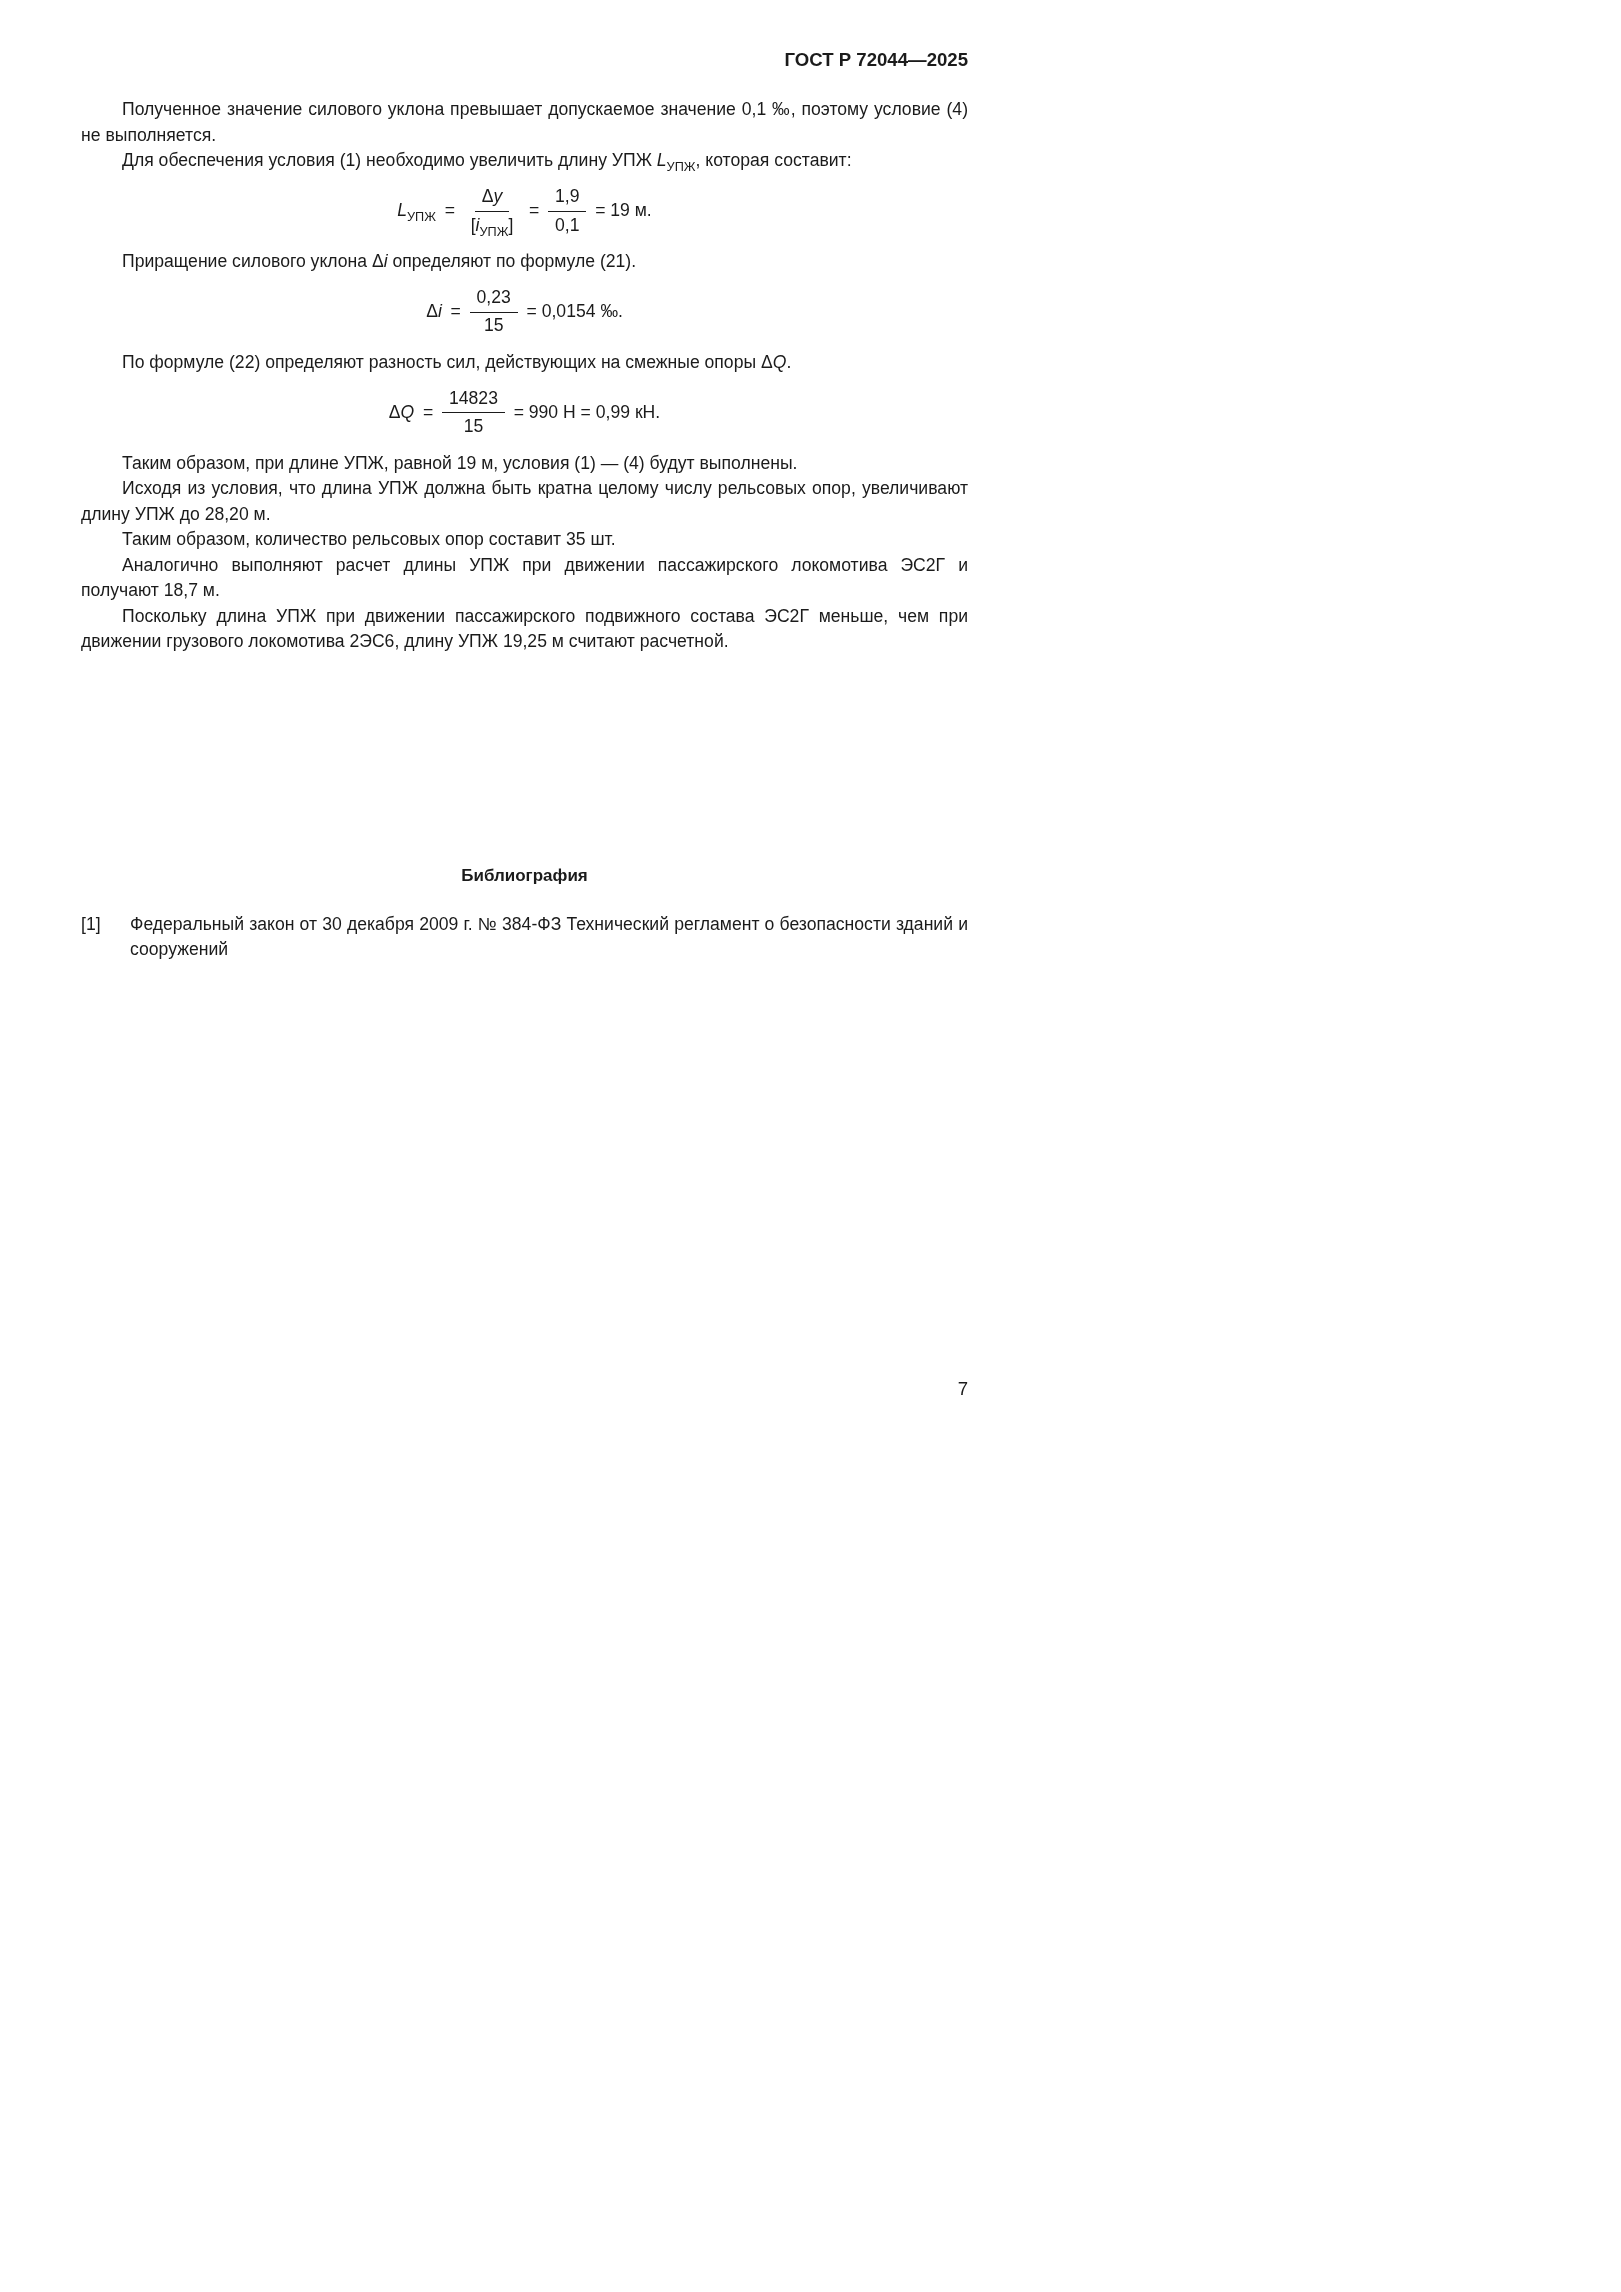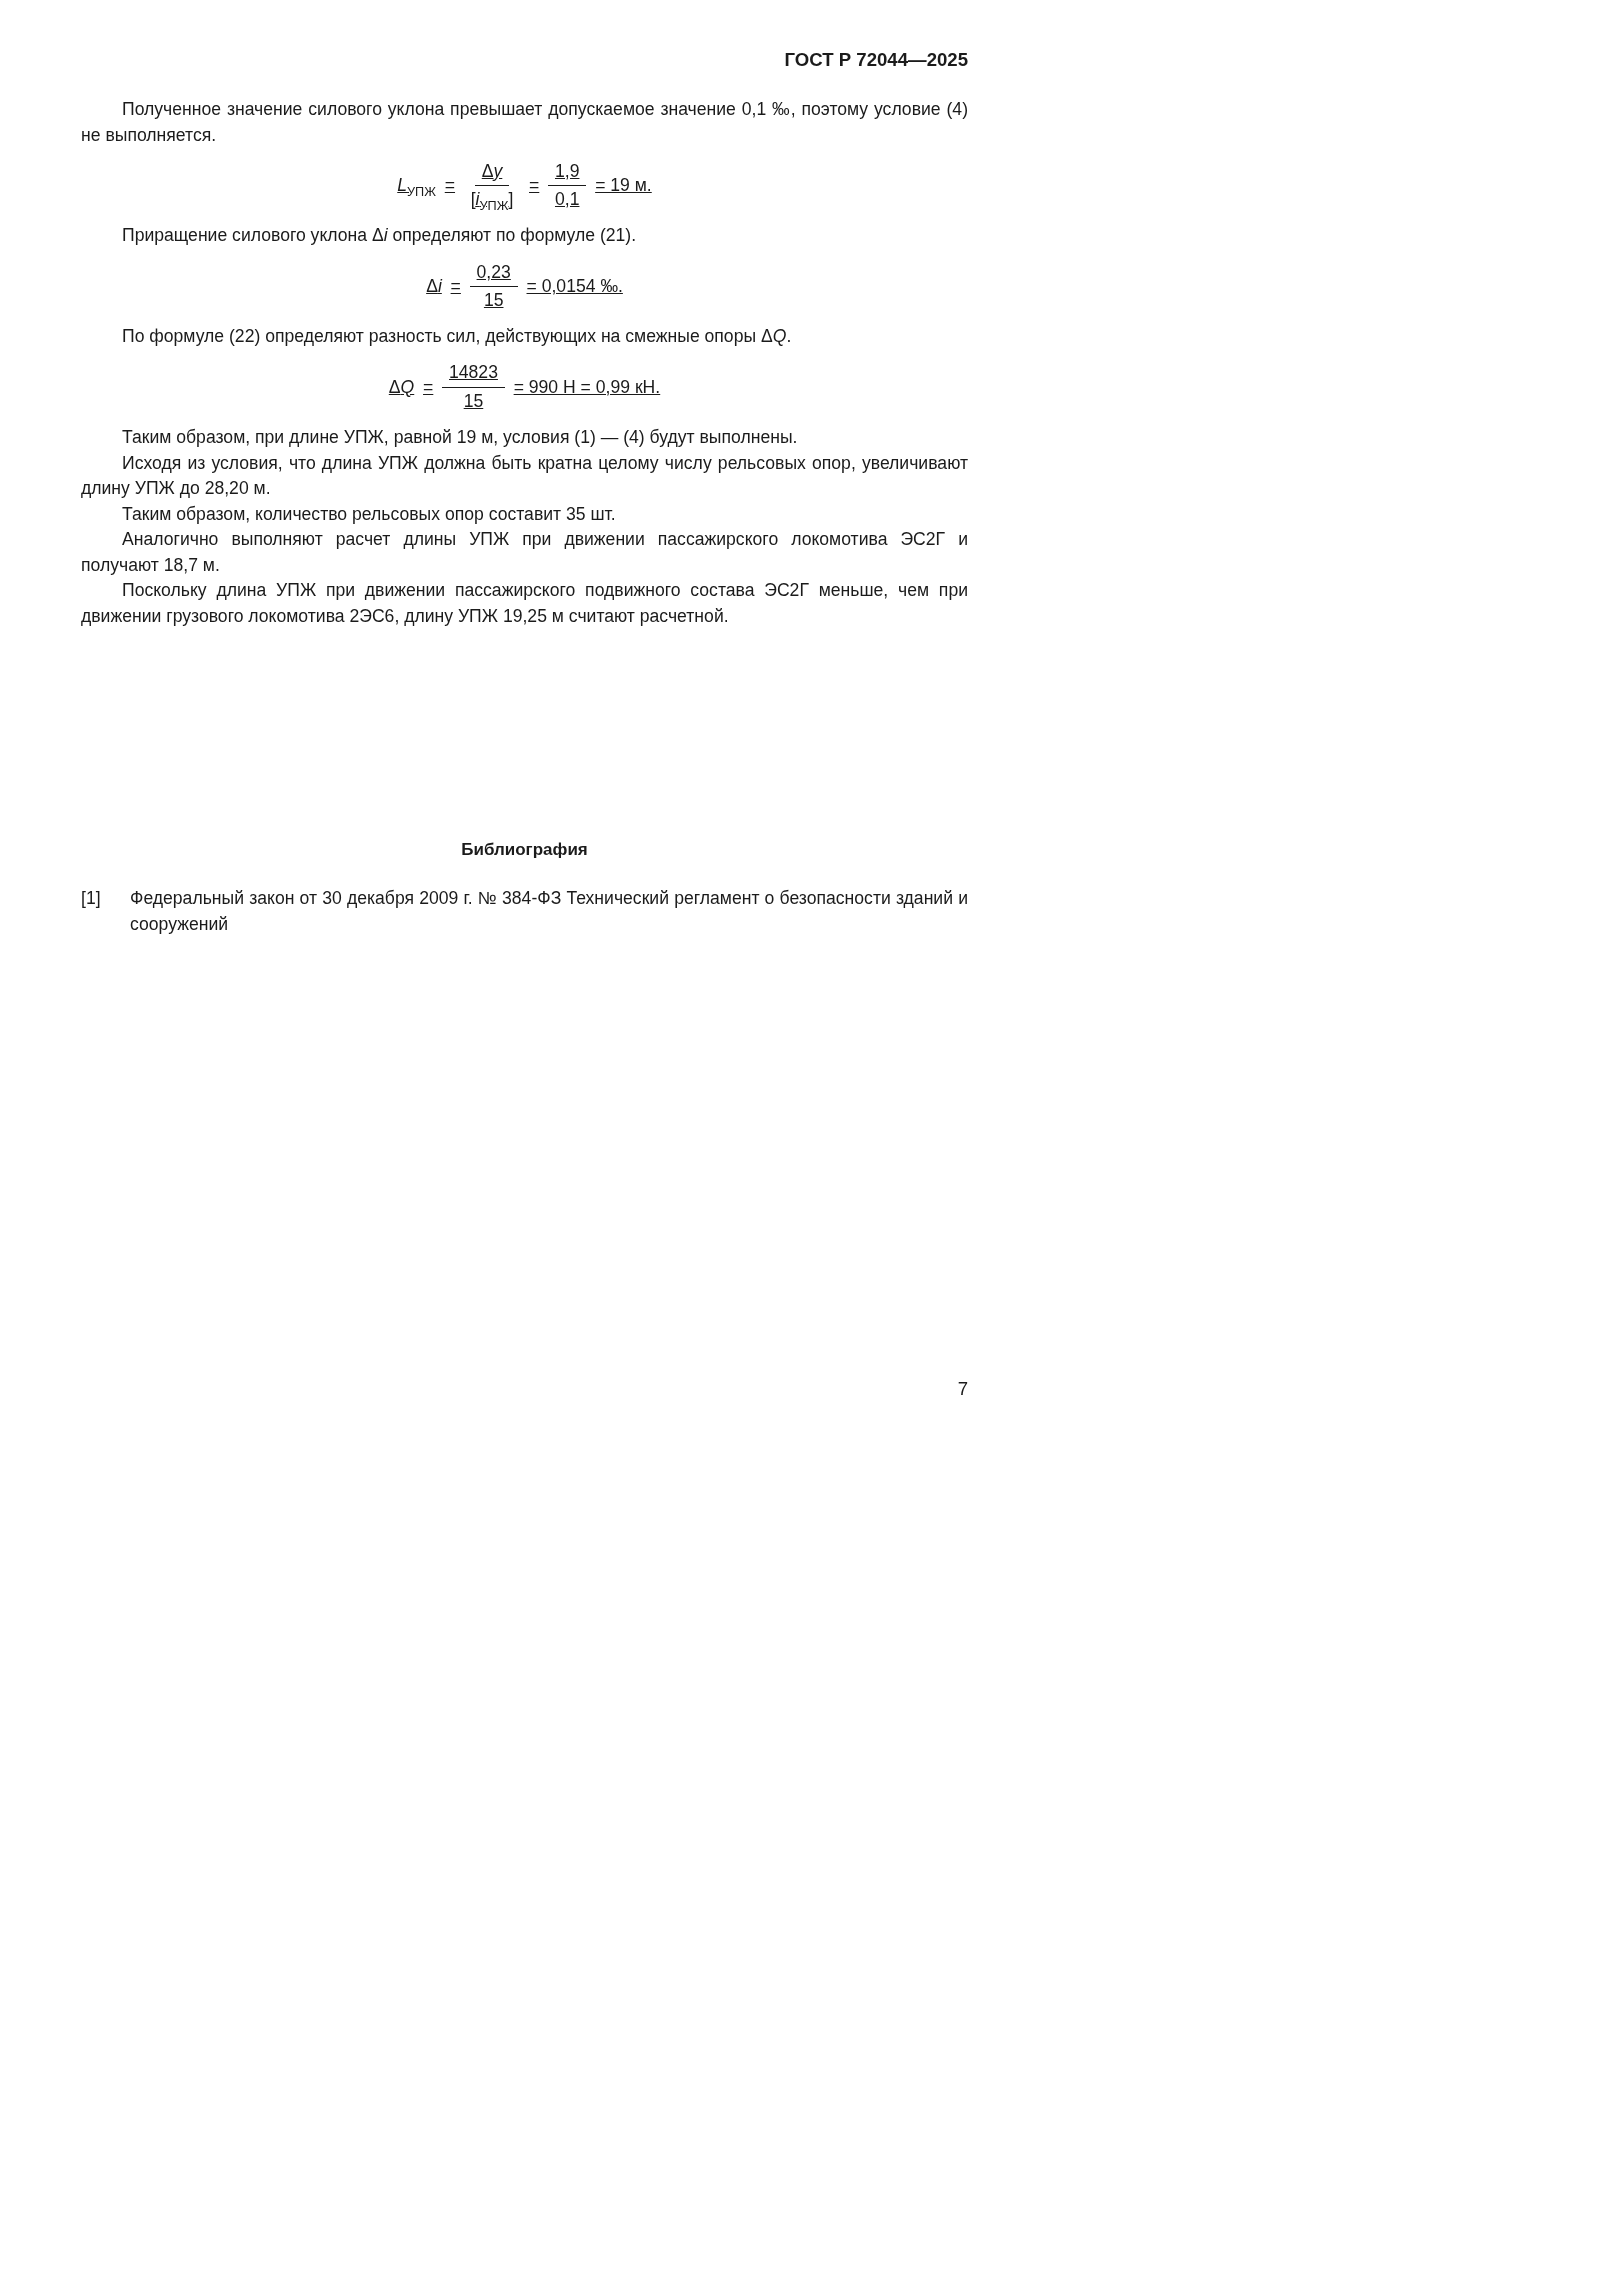--- a/index.html
+++ b/index.html
@@ -38,21 +38,20 @@
     font-style: normal;
     line-height: 0;
   }
   .formula {
     display: flex;
     justify-content: center;
     align-items: center;
     margin: 12.7px 0;
     font-size: 17.6px;
     line-height: 21.6px;
-    text-decoration: underline;
   }
   .fop { margin: 0 8.8px; }
   .ftail { margin-left: 8.8px; white-space: nowrap; }
   .frac {
     display: inline-flex;
     flex-direction: column;
     align-items: center;
     text-align: center;
   }
   .frac .num {
@@ -83,20 +82,21 @@
 </style>
 </head>
 <body>
 
 <div class="content">
 
   <div class="doc-header">ГОСТ Р 72044—2025</div>
 
   <p class="para after-header">Полученное значение силового уклона превышает допускаемое значение 0,1 ‰, поэтому условие (4) не выполняется.</p>
 
+  <p class="para"><span>Для обеспечения условия (1) необходимо увеличить длину УПЖ </span><span class="ivar">L</span><sub class="fsub">УПЖ</sub><span>, которая составит:</span></p>
 
   <div class="formula">
     <span><span class="ivar">L</span><sub class="fsub">УПЖ</sub></span>
     <span class="fop">=</span>
     <span class="frac">
       <span class="num"><span>Δ</span><span class="ivar">y</span></span>
       <span class="den"><span>[</span><span class="ivar">i</span><sub class="fsub">УПЖ</sub><span>]</span></span>
     </span>
     <span class="fop">=</span>
     <span class="frac">

